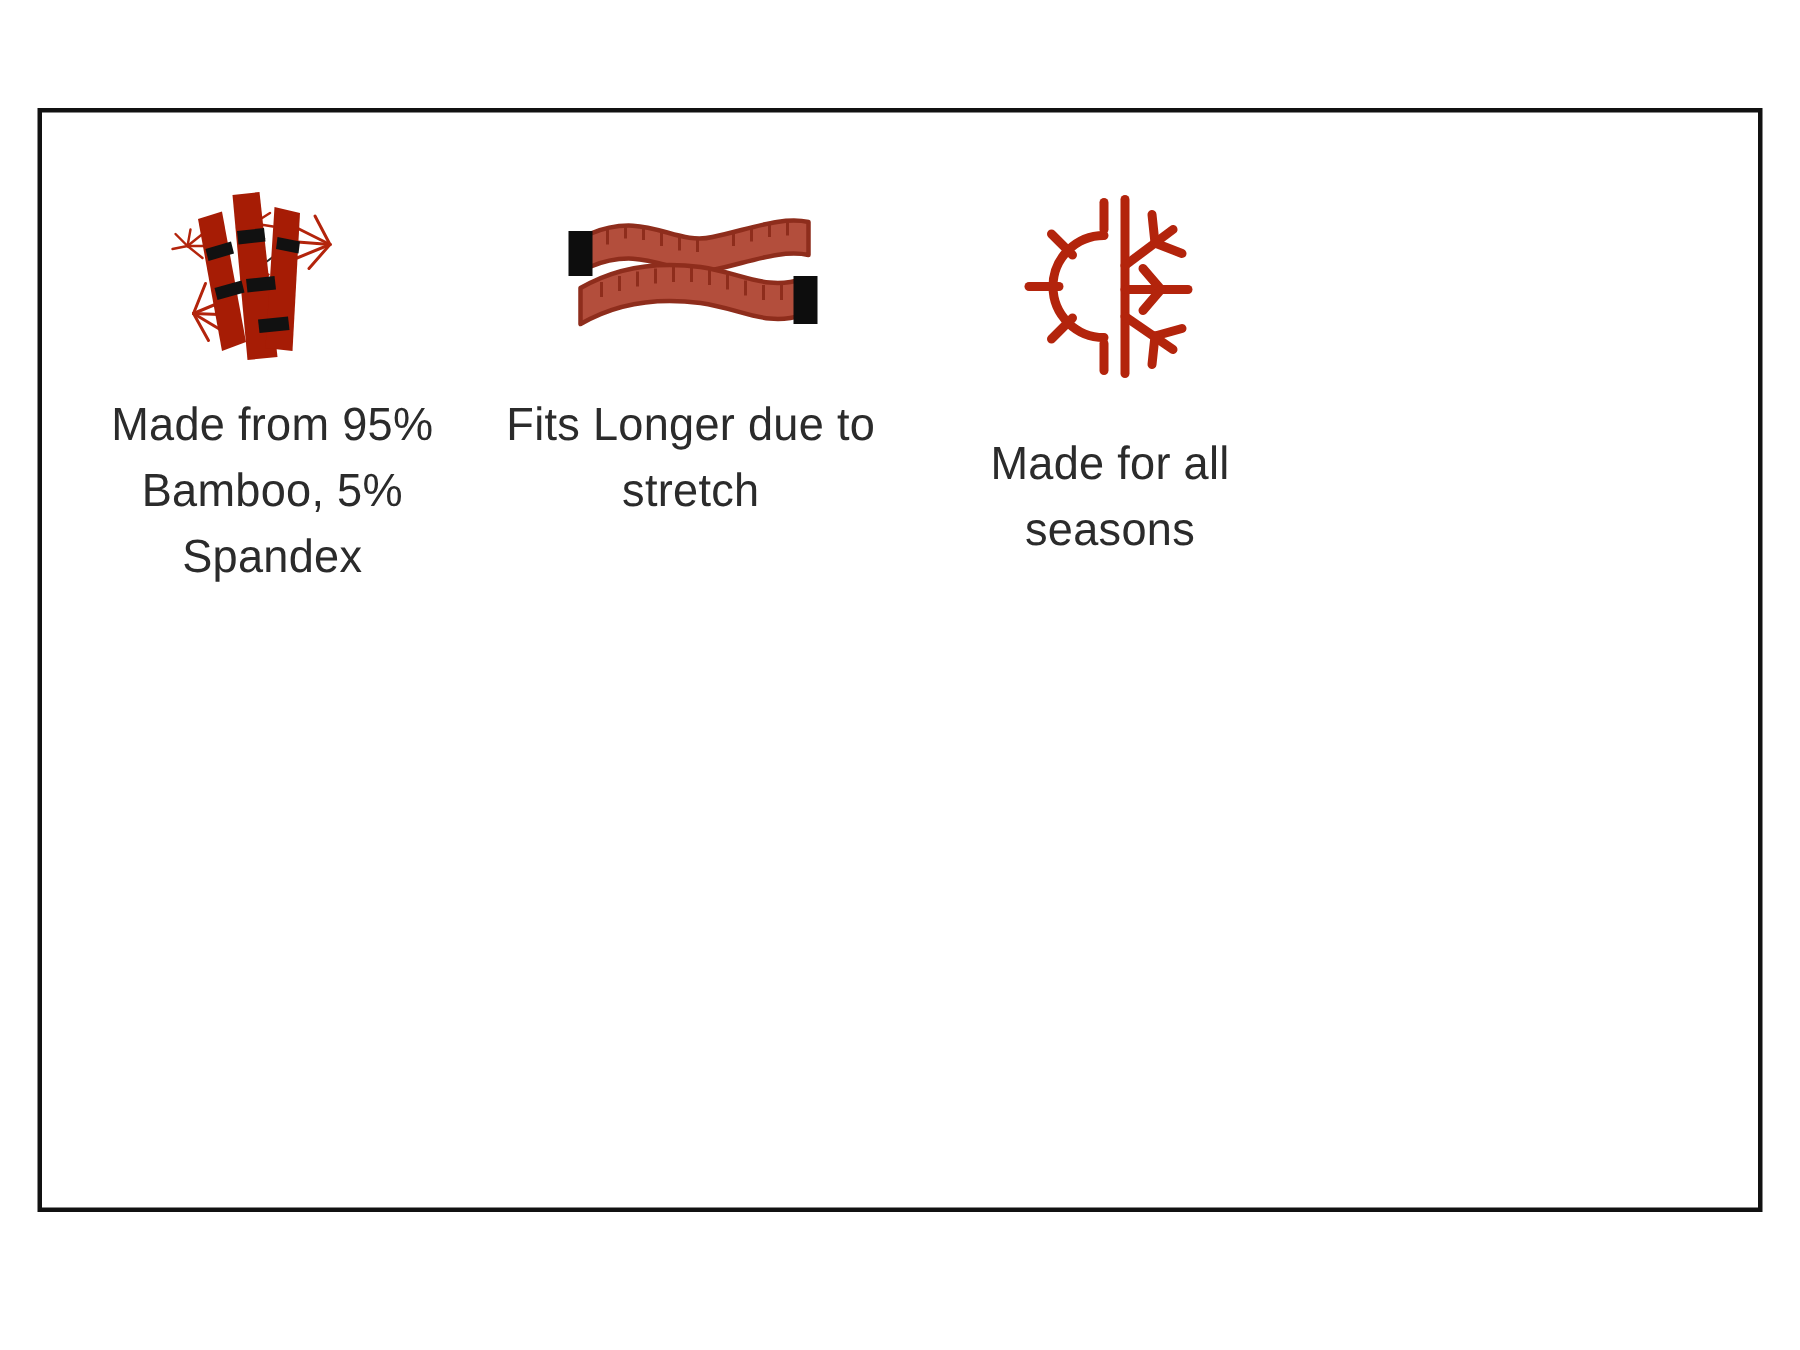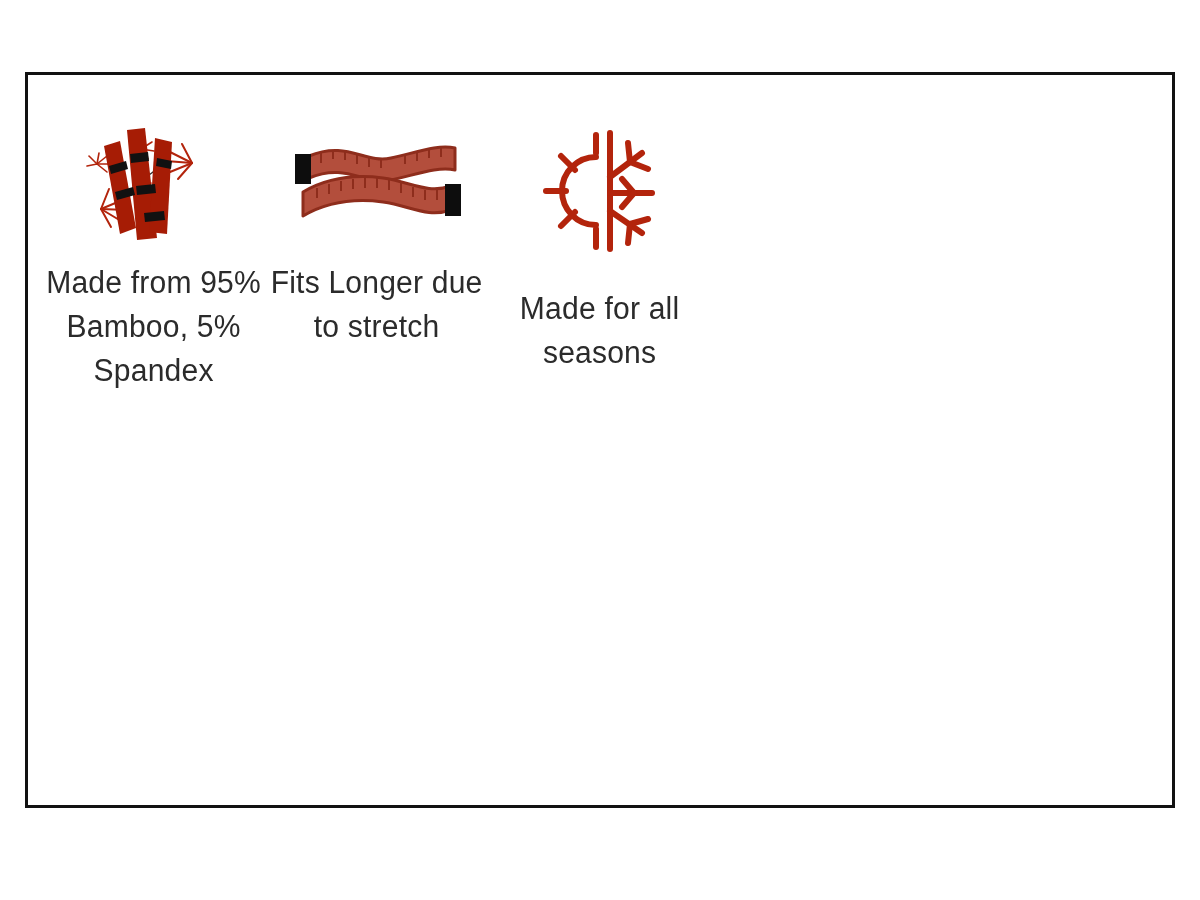--- a/index.html
+++ b/index.html
@@ -33,21 +33,21 @@
     background: #ffffff;
   }
 
   #grid {
     position: absolute;
     left: 0;
     top: 0;
     width: 100%;
     height: 100%;
     display: grid;
-    grid-template-columns: repeat(5, 1fr);
+    grid-template-columns: repeat(4, 1fr);
     grid-template-rows: repeat(2, 1fr);
     box-sizing: border-box;
     padding: 10px 14px 18px 14px;
   }
 
   .cell {
     display: flex;
     flex-direction: column;
     align-items: center;
     justify-content: flex-start;

